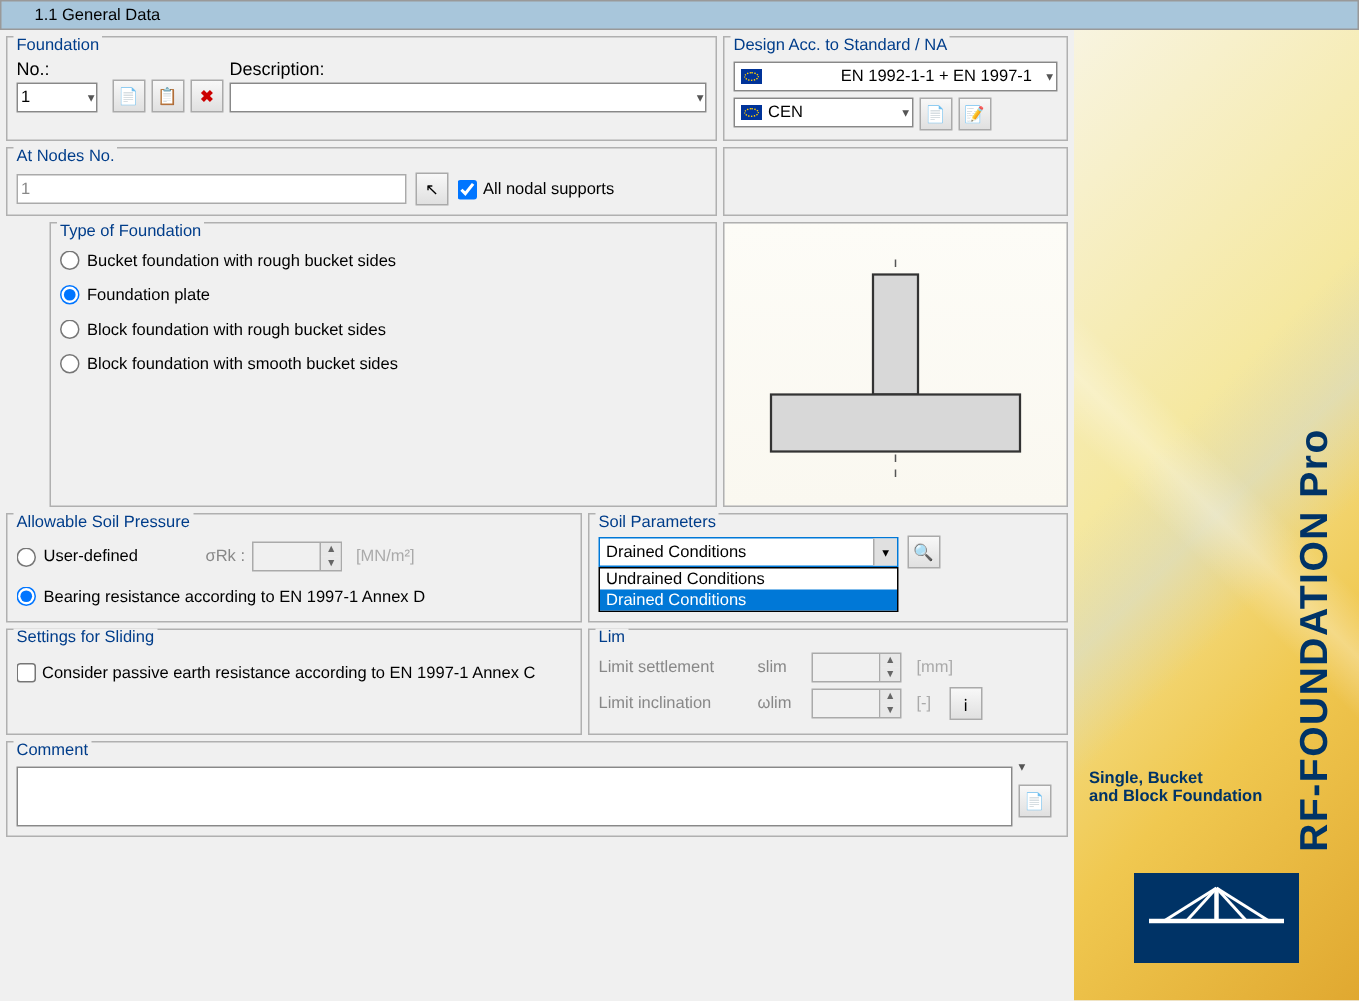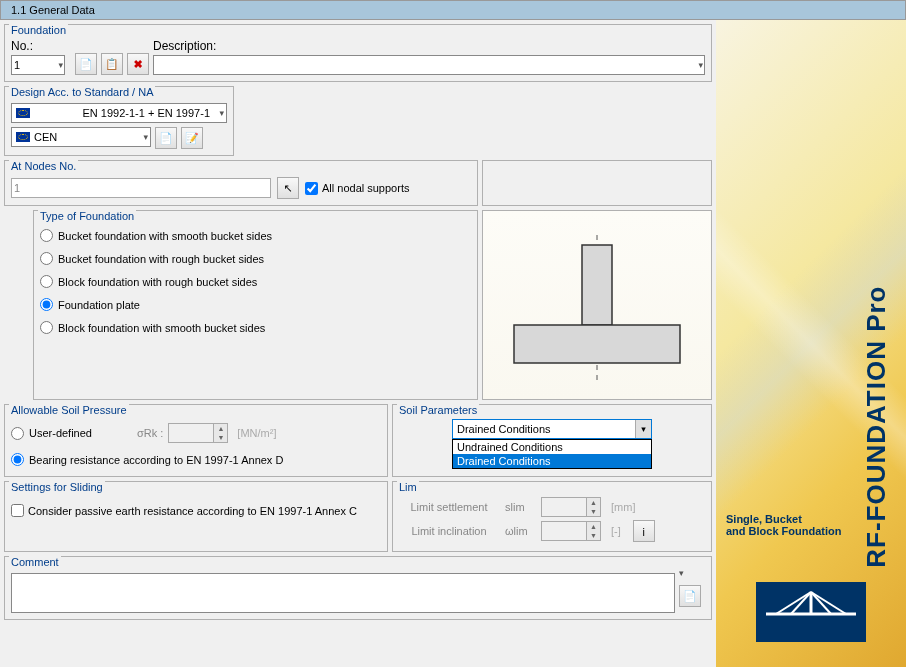--- a/index.html
+++ b/index.html
@@ -6,21 +6,21 @@
     body {
       font-family: Tahoma, Arial, sans-serif;
       font-size: 11px;
       background: #f0f0f0;
       width: 906px;
       height: 667px;
       overflow: hidden;
     }
     .title-bar {
       background: #a8c6db;
-      padding: 3px 10px;
+      padding: 3px 22px;
       border: 1px solid #999;
       font-size: 11px;
       color: #000;
     }
     .main-container {
       display: flex;
       height: calc(100% - 20px);
     }
     .left-panel {
       flex: 1;
@@ -86,21 +86,20 @@
       top: -1px;
       left: 4px;
       color: #003d8a;
       font-size: 11px;
       background: #f0f0f0;
       padding: 0 2px;
     }
     .row1 {
       display: flex;
       gap: 4px;
-      flex-direction: column;
     }
     .foundation-box { flex: 1; }
     .standard-box { width: 230px; }
     .label { color: #000; font-size: 12px; margin-bottom: 2px; display: block; }
     .form-row { display: flex; align-items: flex-end; gap: 4px; margin-top: 2px; }
     .select, .input-text {
       border: 1px solid #888;
       background: #fff;
       font-size: 11px;
       padding: 1px 2px;
@@ -252,21 +251,21 @@
       height: 20px;
       display: flex;
       align-items: center;
       padding: 0 16px 0 4px;
       position: relative;
       font-size: 11px;
     }
     .flag { display: inline-block; width: 14px; height: 10px; background: #003399; margin-right: 4px; position: relative; }
     .flag::after { content: ""; position: absolute; inset: 2px; border: 1px dotted #ffcc00; border-radius: 50%; }
     .soil-field-row { display: flex; align-items: center; gap: 6px; margin: 3px 0; }
-    .soil-field-label { width: 100px; font-size: 11px; text-align: center; }
+    .soil-field-label { width: 100px; font-size: 11px; }
   </style>
 </head>
 <body>
 
 <div class="title-bar">1.1 General Data</div>
 
 <div class="main-container">
   <div class="left-panel">
 
     <div class="row1">
@@ -296,21 +295,21 @@
       <div class="group-box standard-box">
         <div class="group-title">Design Acc. to Standard / NA</div>
         <div style="display:flex; gap:4px; margin-top:4px;">
           <div class="flag-select" style="flex:1;justify-content:space-between;">
             <span class="flag"></span>
             <span>EN 1992-1-1 + EN 1997-1</span>
             <span class="select-arrow">▾</span>
           </div>
         </div>
         <div style="display:flex; gap:4px; margin-top:4px;">
-          <div class="flag-select" style="width:140px;">
+          <div class="flag-select" style="width:120px;">
             <span class="flag"></span>
             <span>CEN</span>
             <span class="select-arrow">▾</span>
           </div>
           <button class="icon-btn">📄</button>
           <button class="icon-btn">📝</button>
         </div>
       </div>
     </div>
 
@@ -328,33 +327,29 @@
       </div>
       <div class="empty-box"></div>
     </div>
 
     <div class="type-row">
       <div class="group-box type-box" style="min-height:190px;margin-left:29px;">
         <div class="group-title">Type of Foundation</div>
         <div id="type-options" style="margin-top:6px;">
             <div class="radio-row">
               <input type="radio" name="ftype" style="">
-              <span>Bucket foundation with smooth bucket sides</span>
+              <span>Bucket foundation with rough bucket sides</span>
             </div>
             <div class="radio-row">
-              <input type="radio" name="ftype" style="">
-              <span>Bucket foundation with rough bucket sides</span>
+              <input type="radio" name="ftype" checked="" style="">
+              <span>Foundation plate</span>
             </div>
             <div class="radio-row">
               <input type="radio" name="ftype" style="">
               <span>Block foundation with rough bucket sides</span>
-            </div>
-            <div class="radio-row">
-              <input type="radio" name="ftype" checked="" style="">
-              <span>Foundation plate</span>
             </div>
             <div class="radio-row">
               <input type="radio" name="ftype" style="">
               <span>Block foundation with smooth bucket sides</span>
             </div>
           </div>
       </div>
       <div class="preview-box">
         <svg width="200" height="170">
           <line x1="100" y1="15" x2="100" y2="160" stroke="#555" stroke-width="1" stroke-dasharray="5,5"></line>
@@ -380,21 +375,21 @@
           <span class="unit disabled">[MN/m²]</span>
         </div>
         <div class="radio-row" style="margin-bottom:4px;">
           <input type="radio" name="allow" checked="" style="">
           <span>Bearing resistance according to EN 1997-1 Annex D</span>
         </div>
       </div>
 
       <div class="group-box soil-box" style="position:relative; overflow:visible;">
         <div class="group-title">Soil Parameters</div>
-        <div style="display:flex; gap:6px; margin-top:2px; align-items:center;flex-direction:column;">
+        <div style="display:flex; gap:6px; margin-top:2px; align-items:center;">
           <div class="dropdown-open">
             <div class="dropdown-main">
               <span>Drained Conditions</span>
               <div class="dropdown-btn">▾</div>
             </div>
             <div class="dropdown-list">
               <div class="dropdown-item">Undrained Conditions</div>
               <div class="dropdown-item selected">Drained Conditions</div>
             </div>
           </div>

